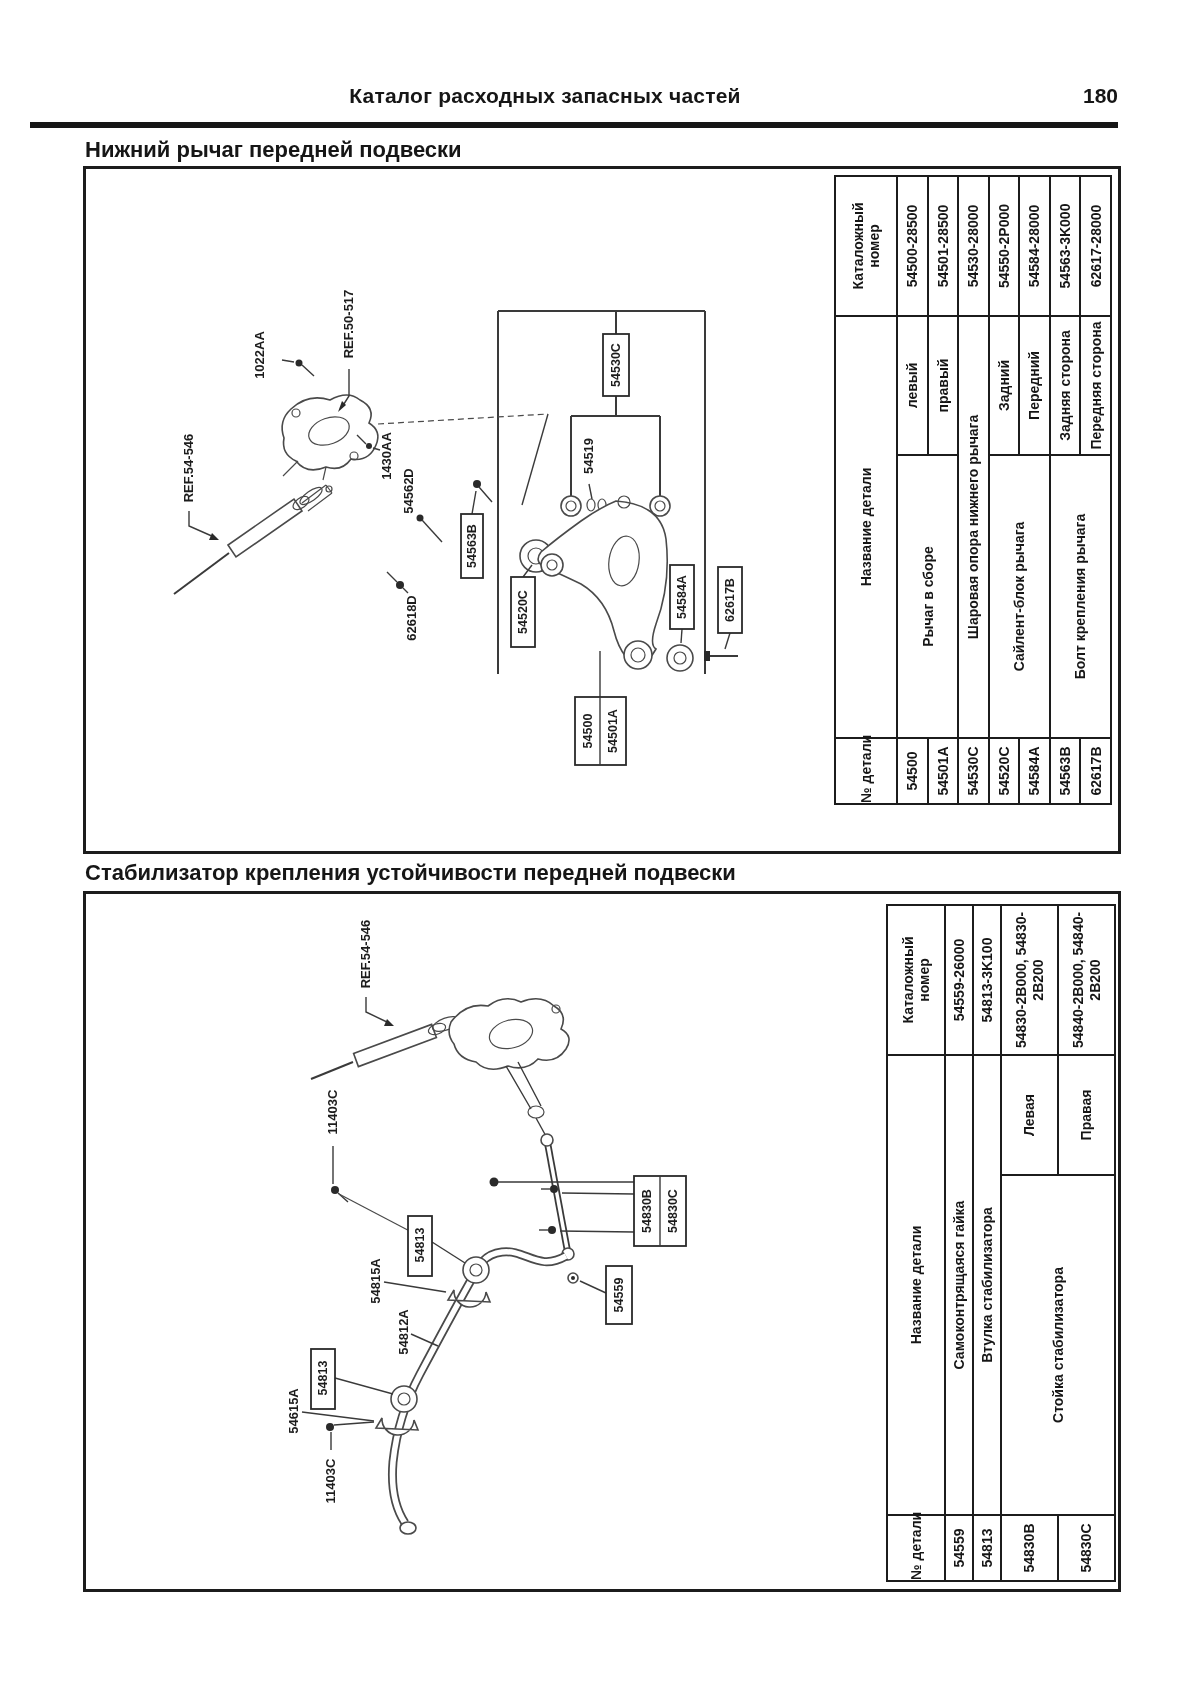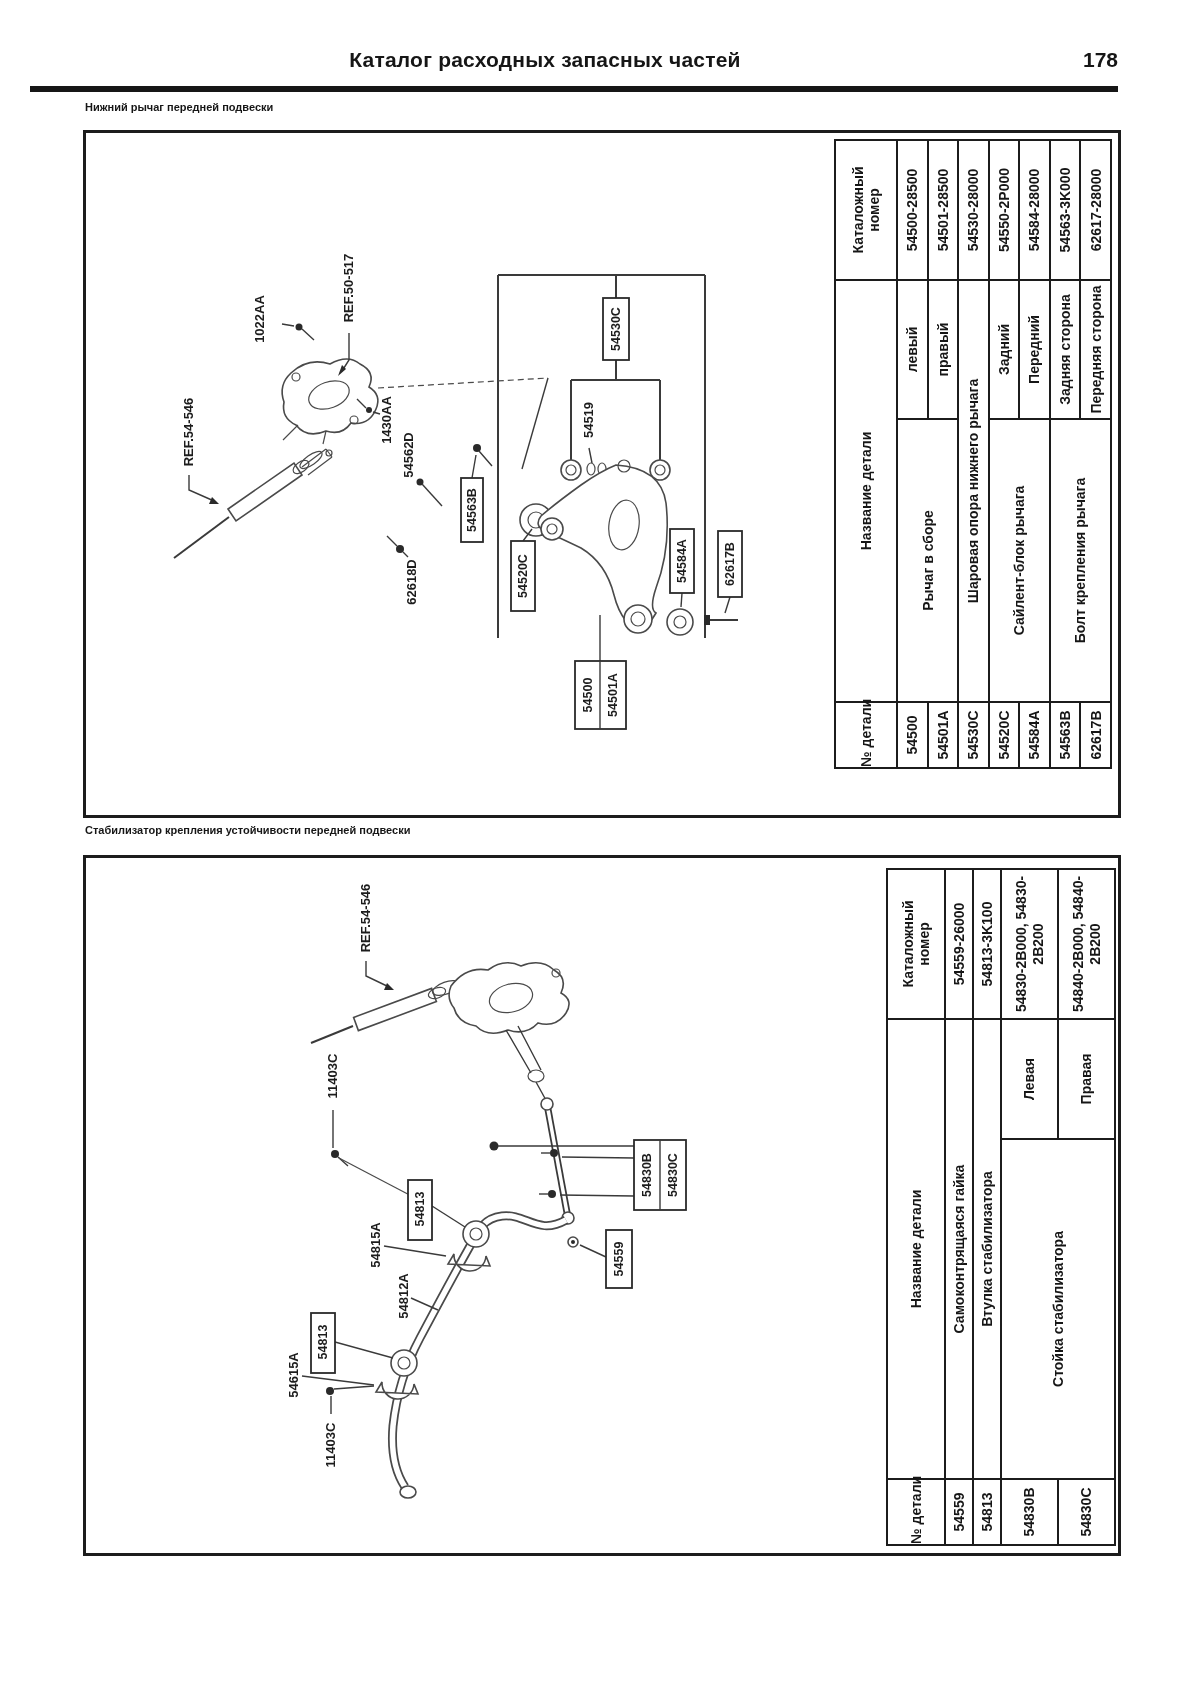--- a/index.html
+++ b/index.html
@@ -1,28 +1,28 @@
 <!DOCTYPE html>
 <html><head>
 <meta charset="utf-8">
 <style>
   html,body{margin:0;padding:0;}
   body{
     width:1200px;height:1697px;position:relative;background:#ffffff;
     font-family:"Liberation Sans",sans-serif;color:#161616;
     -webkit-font-smoothing:antialiased;
   }
-  .page{position:absolute;inset:0;}
+  .page{position:absolute;inset:0;margin-top:36px;}
   
   .hdr{position:absolute;left:30px;top:48px;width:1090px;height:34px;}
   .hdr-title{position:absolute;left:0;right:60px;text-align:center;font-size:21px;font-weight:bold;letter-spacing:.2px;}
   .hdr-page{position:absolute;right:2px;top:0;font-size:21px;font-weight:bold;}
   .hdr-rule{position:absolute;left:30px;top:86px;width:1088px;height:6px;background:#161616;}
   
-  .sec-title{position:absolute;left:85px;font-size:11px;font-weight:bold;}
+  .sec-title{position:absolute;left:85px;font-size:22px;font-weight:bold;}
   .sec-title.t1{top:101px;}
   .sec-title.t2{top:824px;}
   
   .frame{position:absolute;left:83px;width:1032px;border:3px solid #1c1c1c;background:#fff;}
   .frame.f1{top:130px;height:682px;}
   .frame.f2{top:855px;height:695px;}
   
   .rot-wrap{position:absolute;overflow:visible;}
   .rot-wrap.w1{left:748px;top:8px;width:278px;height:628px;}
   .rot-wrap.w2{left:800px;top:12px;width:228px;height:676px;}
@@ -57,21 +57,21 @@
   .dash{stroke:#4a4a4a;stroke-width:1.2;fill:none;stroke-dasharray:6 4;}
   .dot{fill:#2a2a2a;}
 </style>
 </head>
 <body>
 
 <div class="page">
 
   <div class="hdr">
     <div class="hdr-title">Каталог расходных запасных частей</div>
-    <div class="hdr-page">178</div>
+    <div class="hdr-page">180</div>
   </div>
   <div class="hdr-rule"></div>
 
   <div class="sec-title t1">Нижний рычаг передней подвески</div>
 
   <div class="frame f1">
 
     <svg width="740" height="676" viewBox="0 0 740 676" style="position:absolute;left:0;top:0;">
 
       <g>

